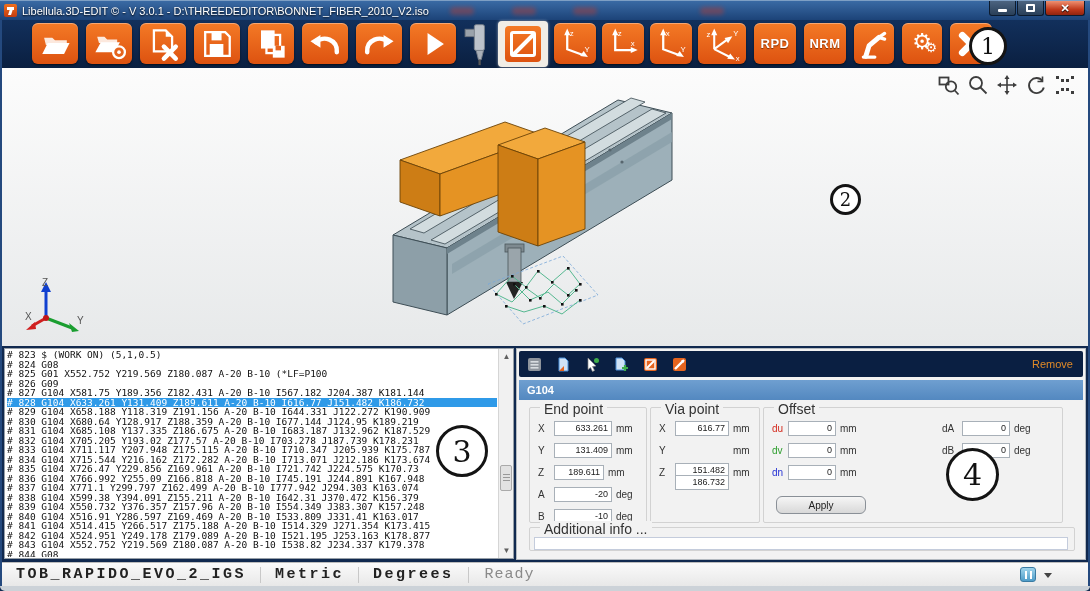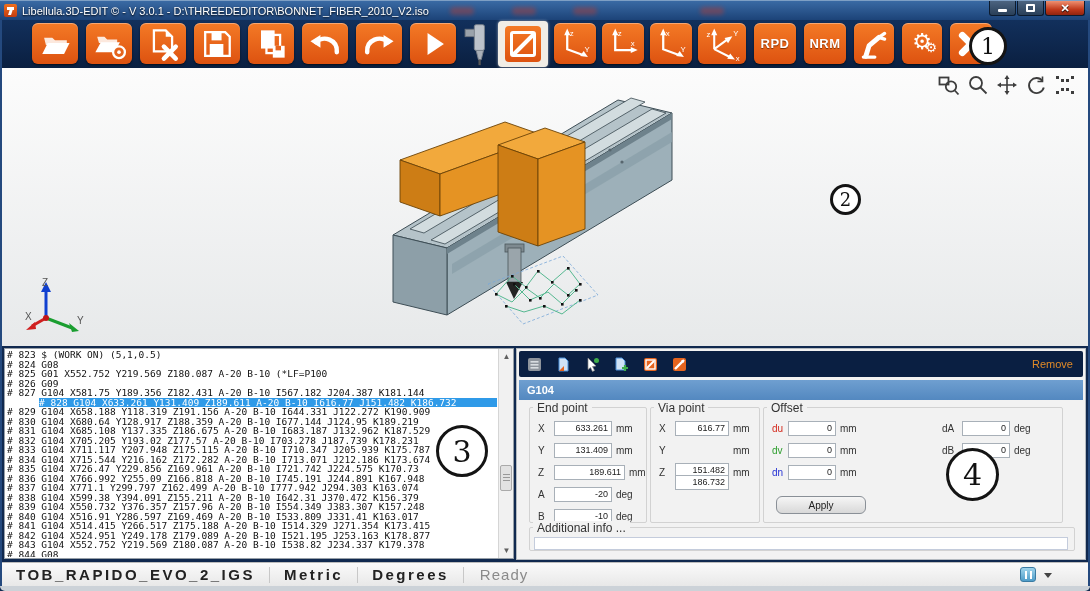--- a/index.html
+++ b/index.html
@@ -51,51 +51,51 @@
   .machine{position:absolute;left:298px;top:20px;}
   
   .ann{position:absolute;border:3px solid #141414;border-radius:50%;background:#fff;
     display:flex;align-items:center;justify-content:center;font-family:"DejaVu Serif",serif;color:#111;z-index:50;}
   
   .listing{position:absolute;left:4px;top:348px;width:510px;height:211px;background:#fff;
     border:1px solid #98a0a8;}
   .codewrap{position:absolute;left:2px;top:1px;right:16px;bottom:1px;overflow:hidden;}
   .cline{font-family:"DejaVu Sans Mono",monospace;font-size:9.5px;line-height:9.5px;
     white-space:nowrap;color:#111;cursor:default;}
-  .cline.sel{background:#2f9ae8;color:#fff;margin-left:32px;}
+  .cline.sel{background:#2f9ae8;color:#fff;}
   .vscroll{position:absolute;right:0;top:0;width:15px;height:100%;background:#f1f1f1;border-left:1px solid #d5d5d5;}
   .varrow{position:absolute;left:0;width:15px;height:15px;color:#606060;font-size:8px;line-height:15px;text-align:center;cursor:pointer;}
   .vthumb{position:absolute;left:1px;top:116px;width:12px;height:26px;background:#e2e2e2;border:1px solid #aaa;border-radius:2px;cursor:grab;}
   .vthumb:before{content:"";position:absolute;left:2px;top:8px;width:7px;height:1px;background:#999;box-shadow:0 3px 0 #999,0 6px 0 #999;}
   
   .rpanel{position:absolute;left:516px;top:348px;width:570px;height:212px;background:#f2f2f2;
     border:1px solid #b4bac0;}
   .ptoolbar{position:absolute;left:2px;top:2px;width:564px;height:26px;background:#0a1f42;border-radius:2px;
     display:flex;align-items:center;padding-left:8px;gap:14px;}
   .ptool-remove{position:absolute;right:10px;color:#e08a28;font-size:11px;cursor:pointer;}
   .picon{width:15px;height:15px;cursor:pointer;display:block;}
   .pheader{position:absolute;left:2px;top:31px;width:564px;height:20px;
     background:linear-gradient(#6f9fd0,#5388c0);color:#fff;font-weight:bold;font-size:11px;
     line-height:20px;padding-left:8px;}
   .fset{position:absolute;border:1px solid #d2d2d2;border-radius:2px;}
-  .legend{position:absolute;top:-7px;left:3px;background:#f2f2f2;padding:0 4px;font-size:12px;color:#333;white-space:nowrap;}
+  .legend{position:absolute;top:-7px;left:10px;background:#f2f2f2;padding:0 4px;font-size:14px;color:#333;white-space:nowrap;}
   .frow{position:absolute;height:16px;display:flex;align-items:center;}
   .flabel{width:16px;font-size:10px;color:#333;}
   .finput{height:15px;border:1px solid #a8b0b8;background:#fff;font-size:9px;text-align:right;
     padding:0 3px;font-family:"Liberation Sans",sans-serif;color:#222;}
   .funit{font-size:10px;color:#333;margin-left:4px;}
   .c-red{color:#d42a1e;} .c-green{color:#2d9e2d;} .c-blue{color:#2431d4;}
   .applybtn{position:absolute;border:1px solid #8a9097;border-radius:6px;font-size:10px;color:#222;
     background:linear-gradient(#f6f6f6,#d8d8d8);cursor:pointer;font-family:"Liberation Sans",sans-serif;}
   .addinput{position:absolute;border:1px solid #c4ccdc;background:#fff;height:13px;font-size:9px;
     font-family:"Liberation Sans",sans-serif;}
   
   .statusbar{position:absolute;left:2px;top:562px;width:1086px;height:24px;
     background:linear-gradient(#fafafa,#e8e8e8);border-top:1px solid #bcbcbc;
-    display:flex;align-items:center;font-size:15px;color:#222;}
+    display:flex;align-items:center;font-size:15px;color:#222;font-family:Liberation Mono, monospace;}
   .sseg{font-weight:bold;letter-spacing:2.5px;padding:0 14px;white-space:nowrap;}
   .ssep{width:1px;height:16px;background:#c8c8c8;}
   .sready{color:#8a8a8a;font-weight:normal;letter-spacing:1px;padding:0 16px;}
   .infobtn{position:absolute;right:52px;top:4px;width:16px;height:15px;border-radius:3px;
     background:linear-gradient(#9fd4ec,#4f9cc8);border:1px solid #3a7ba3;cursor:pointer;}
   .infobtn:before{content:"";position:absolute;left:4px;top:3px;width:2px;height:8px;background:#fff;box-shadow:5px 0 0 #fff;}
   .dropar{position:absolute;right:36px;top:10px;width:0;height:0;cursor:pointer;
     border-left:4px solid transparent;border-right:4px solid transparent;border-top:5px solid #444;}
   
   .sideL,.sideR{position:absolute;top:20px;width:2px;height:566px;background:#24497e;z-index:40;}
@@ -485,21 +485,21 @@
         <input class="finput" style="width: 58px;" value="633.261">
         <span class="funit">mm</span>
       </div>
       <div class="frow" style="left:8px;top:34px">
         <span class="flabel">Y</span>
         <input class="finput" style="width: 58px;" value="131.409">
         <span class="funit">mm</span>
       </div>
       <div class="frow" style="left:8px;top:56px">
         <span class="flabel">Z</span>
-        <input class="finput" style="width: 71px;" value="189.611">
+        <input class="finput" style="width: 50px;" value="189.611">
         <span class="funit">mm</span>
       </div>
       <div class="frow" style="left:8px;top:78px">
         <span class="flabel">A</span>
         <input class="finput" style="width: 58px;" value="-20">
         <span class="funit">deg</span>
       </div>
       <div class="frow" style="left:8px;top:100px">
         <span class="flabel">B</span>
         <input class="finput" style="width: 58px;" value="-10">

